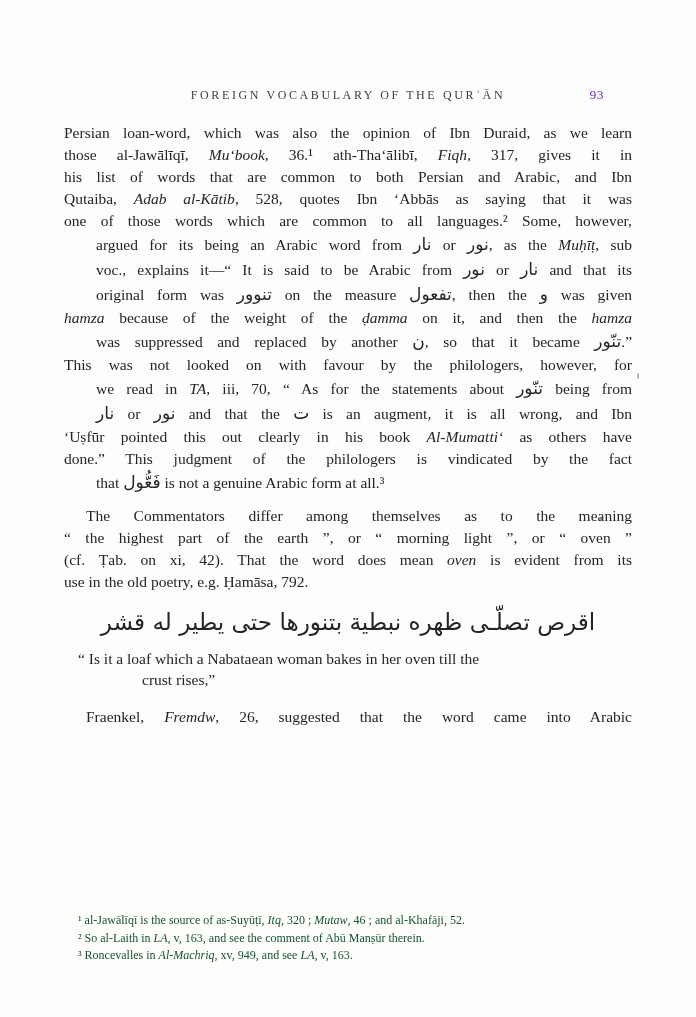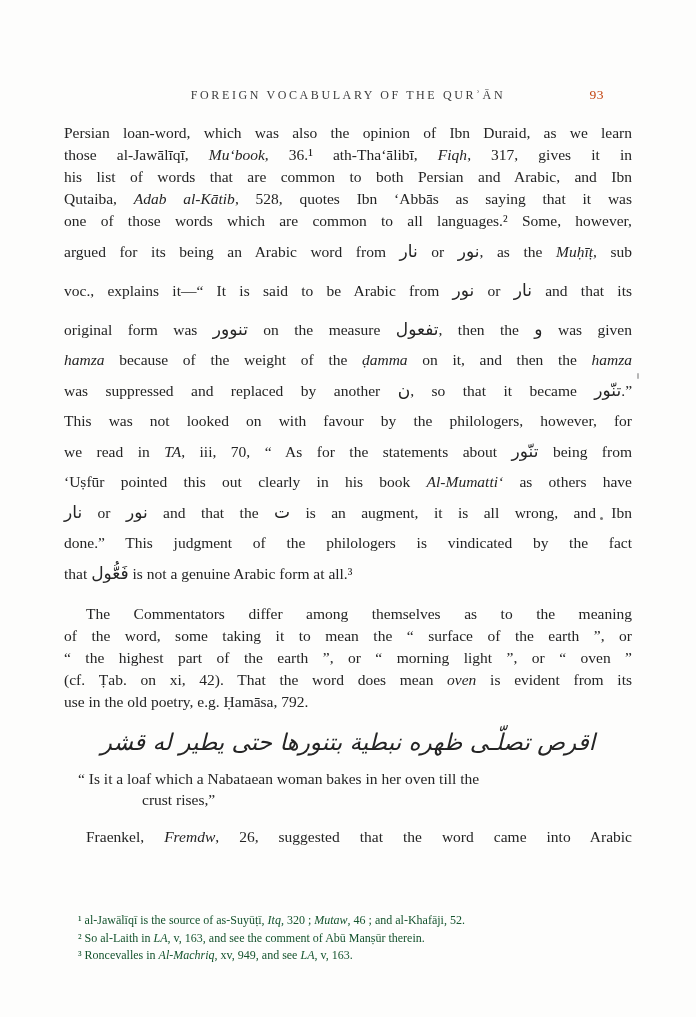--- a/index.html
+++ b/index.html
@@ -13,35 +13,35 @@
     color:#242424;
   }
   .header {
     position:absolute; top:88px; left:64px; width:568px; height:18px;
   }
   .header-title {
     text-align:center; font-size:12px; letter-spacing:2.6px;
     color:#3c3c3c; white-space:nowrap;
   }
   .page-num {
-    position:absolute; right:28px; top:-1px; font-size:13.5px; color:#c2410c;
+    position:absolute; right:28px; top:-1px; font-size:13.5px; color:#6d28d9;
     letter-spacing:0.5px;
   }
   .body-col {
     position:absolute; top:122px; left:64px; width:568px;
     font-size:15.5px;
   }
   .line {
     text-align:justify; text-align-last:justify;
     line-height:22px; white-space:normal;
   }
-  .line.tall { line-height:38px; }
+  .line.tall { line-height:24px;margin-left:32px; }
   .line.end { text-align-last:auto; }
   .line.left { text-align:left; text-align-last:auto; }
-  .line.center { text-align:right; text-align-last:center;font-style:italic; }
+  .line.center { text-align:right; text-align-last:center; }
   .line.indent { text-indent:22px; }
   .it { font-style:italic; }
   .ar {
     font-family:"DejaVu Sans",sans-serif;
     font-size:1.1em;
   }
   .para { margin:0; }
   [data-name="commentators-paragraph"] { margin-top:10px; }
   [data-name="arabic-verse"] { margin:8px 0 4px; }
   [data-name="arabic-verse"] .line { font-size:21px; line-height:42px; }
@@ -75,28 +75,27 @@
         <div class="line" data-name="text-line"><span data-name="text-segment">his list of words that are common to both Persian and Arabic, and Ibn</span></div>
         <div class="line" data-name="text-line"><span data-name="text-segment">Qutaiba, </span><span class="it" data-name="text-segment">Adab al-Kātib</span><span data-name="text-segment">, 528, quotes Ibn ‘Abbās as saying that it was</span></div>
         <div class="line" data-name="text-line"><span data-name="text-segment">one of those words which are common to all languages.²  Some, however,</span></div>
         <div class="line tall" data-name="text-line"><span data-name="text-segment">argued for its being an Arabic word from </span><span class="ar" data-name="arabic-text">نار</span><span data-name="text-segment"> or </span><span class="ar" data-name="arabic-text">نور</span><span data-name="text-segment">, as the </span><span class="it" data-name="text-segment">Muḥīṭ</span><span data-name="text-segment">, sub</span></div>
         <div class="line tall" data-name="text-line"><span data-name="text-segment">voc., explains it—“ It is said to be Arabic from </span><span class="ar" data-name="arabic-text">نور</span><span data-name="text-segment"> or </span><span class="ar" data-name="arabic-text">نار</span><span data-name="text-segment"> and that its</span></div>
         <div class="line tall" data-name="text-line"><span data-name="text-segment">original form was </span><span class="ar" data-name="arabic-text">تنوور</span><span data-name="text-segment"> on the measure </span><span class="ar" data-name="arabic-text">تفعول</span><span data-name="text-segment">, then the </span><span class="ar" data-name="arabic-text">و</span><span data-name="text-segment"> was given</span></div>
         <div class="line" data-name="text-line"><span class="it" data-name="text-segment">hamza</span><span data-name="text-segment"> because of the weight of the </span><span class="it" data-name="text-segment">ḍamma</span><span data-name="text-segment"> on it, and then the </span><span class="it" data-name="text-segment">hamza</span></div>
         <div class="line tall" data-name="text-line"><span data-name="text-segment">was suppressed and replaced by another </span><span class="ar" data-name="arabic-text">ن</span><span data-name="text-segment">, so that it became </span><span class="ar" data-name="arabic-text">تنّور</span><span data-name="text-segment">.”</span></div>
         <div class="line" data-name="text-line"><span data-name="text-segment">This was not looked on with favour by the philologers, however, for</span></div>
         <div class="line tall" data-name="text-line"><span data-name="text-segment">we read in </span><span class="it" data-name="text-segment">TA</span><span data-name="text-segment">, iii, 70, “ As for the statements about </span><span class="ar" data-name="arabic-text">تنّور</span><span data-name="text-segment"> being from</span></div>
+        <div class="line tall" data-name="text-line"><span class="ar" data-name="arabic-text">نار</span><span data-name="text-segment"> or </span><span class="ar" data-name="arabic-text">نور</span><span data-name="text-segment"> and that the </span><span class="ar" data-name="arabic-text">ت</span><span data-name="text-segment"> is an augment, it is all wrong, and Ibn</span></div>
         <div class="line" data-name="text-line"><span data-name="text-segment">‘Uṣfūr pointed this out clearly in his book </span><span class="it" data-name="text-segment">Al-Mumatti‘</span><span data-name="text-segment"> as others have</span></div>
-        <div class="line tall" data-name="text-line"><span class="ar" data-name="arabic-text">نار</span><span data-name="text-segment"> or </span><span class="ar" data-name="arabic-text">نور</span><span data-name="text-segment"> and that the </span><span class="ar" data-name="arabic-text">ت</span><span data-name="text-segment"> is an augment, it is all wrong, and Ibn</span></div>
         <div class="line" data-name="text-line"><span data-name="text-segment">done.”  This judgment of the philologers is vindicated by the fact</span></div>
         <div class="line end tall" data-name="text-line"><span data-name="text-segment">that </span><span class="ar" data-name="arabic-text">فَعُّول</span><span data-name="text-segment"> is not a genuine Arabic form at all.³</span></div>
       </div>
       <div class="para" data-name="commentators-paragraph">
         <div class="line indent" data-name="text-line"><span data-name="text-segment">The Commentators differ among themselves as to the meaning</span></div>
-        <div class="line" data-name="text-line"><span data-name="text-segment">of the word, some taking it to mean the “ surface of the earth ”, or</span></div>
         <div class="line" data-name="text-line"><span data-name="text-segment">“ the highest part of the earth ”, or “ morning light ”, or “ oven ”</span></div>
         <div class="line" data-name="text-line"><span data-name="text-segment">(cf. Ṭab. on xi, 42).  That the word does mean </span><span class="it" data-name="text-segment">oven</span><span data-name="text-segment"> is evident from its</span></div>
         <div class="line end" data-name="text-line"><span data-name="text-segment">use in the old poetry, e.g. Ḥamāsa, 792.</span></div>
       </div>
       <div class="para" data-name="arabic-verse">
         <div class="line center" data-name="arabic-verse-line"><span class="ar" data-name="arabic-text">اقرص تصلّـى ظهره نبطية بتنورها حتى يطير له قشر</span></div>
       </div>
       <div class="para" data-name="verse-translation">
         <div class="line q1 left" data-name="text-line"><span data-name="text-segment">“ Is it a loaf which a Nabataean woman bakes in her oven till the</span></div>
         <div class="line q2 left" data-name="text-line"><span data-name="text-segment">crust rises,”</span></div>

